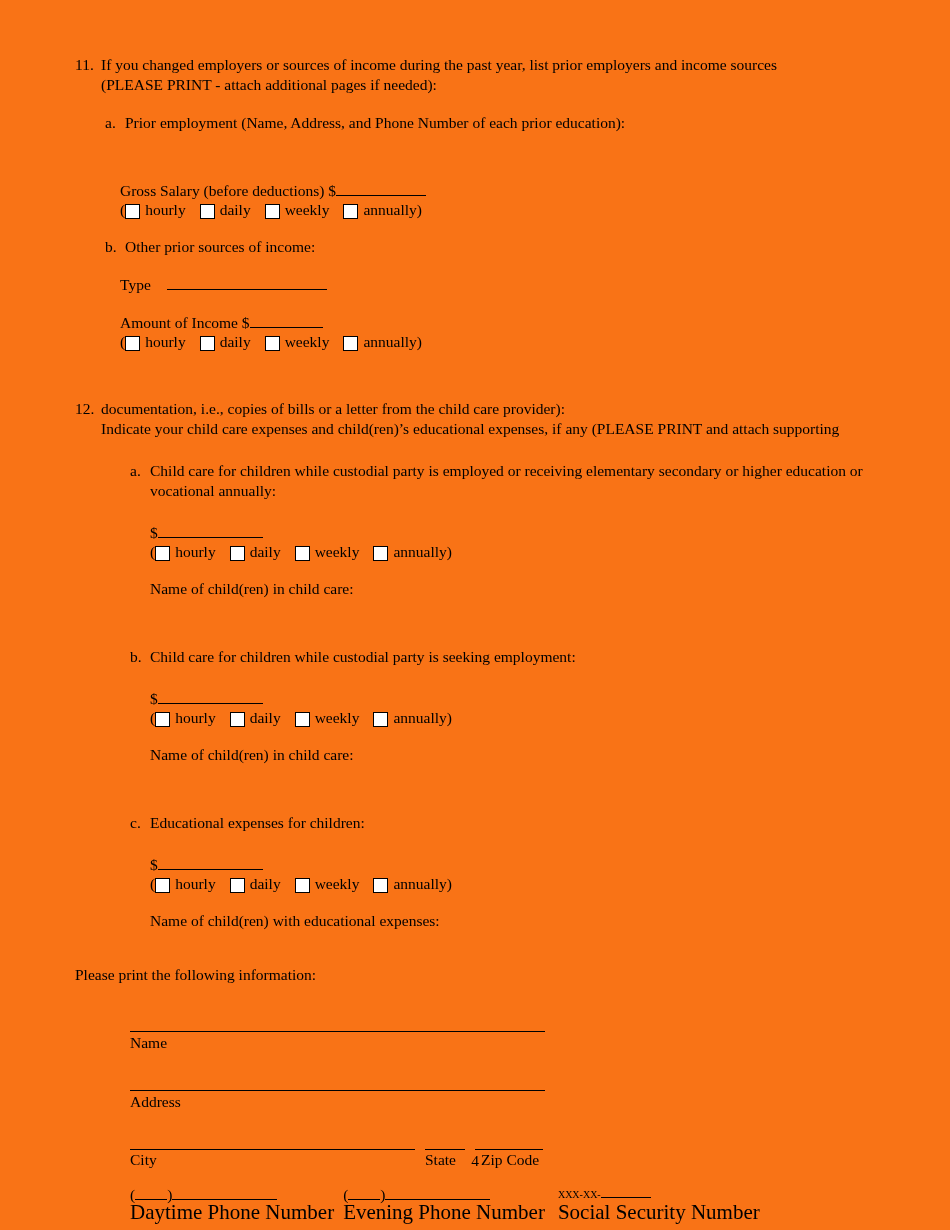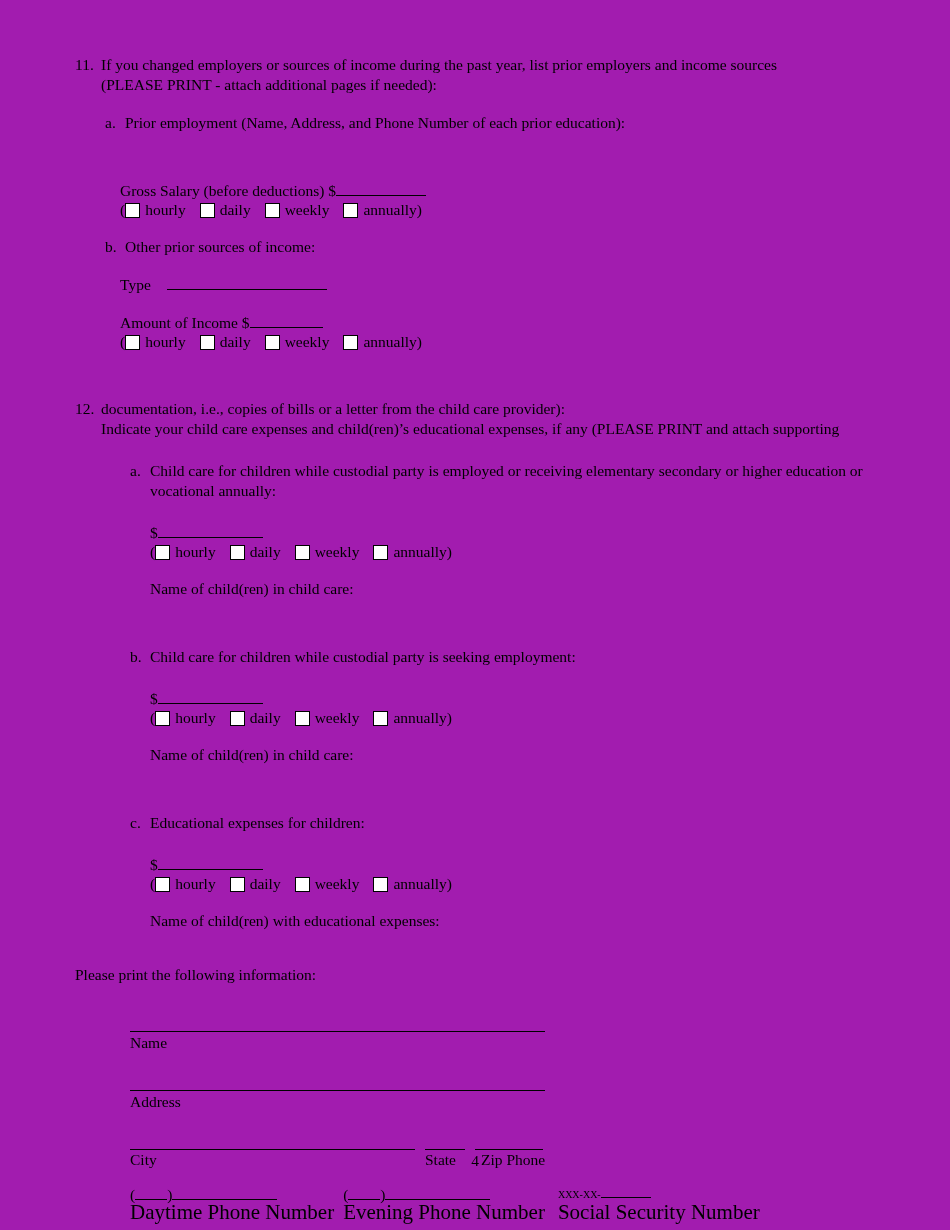--- a/index.html
+++ b/index.html
@@ -8,21 +8,21 @@
     background: #ffffff;
   }
   body {
     font-family: "Liberation Serif", "DejaVu Serif", serif;
     color: #000000;
   }
   .page {
     position: relative;
     width: 950px;
     height: 1230px;
-    background: #a21caf;
+    background: #f97316;
     overflow: hidden;
   }
   .content {
     position: absolute;
     left: 75px;
     top: 55px;
     width: 800px;
   }
   .row {
     display: flex;
@@ -79,21 +79,21 @@
     width: 13px;
     height: 13px;
     border: 1px solid #000;
     background: #fff;
     vertical-align: middle;
     margin: 0 5px 0 0;
     flex: 0 0 13px;
   }
   .freq-item {
     display: flex;
-    align-items: center;
+    align-items: flex-end;
     margin-right: 14px;
     white-space: nowrap;
   }
   .paren {
     margin-right: 0px;
   }
   .dollar-line {
     font-size: 15.5px;
     line-height: 20px;
   }
@@ -389,21 +389,21 @@
 
       <div class="field">
         <div class="citywrap">
           <div class="city-rule"></div>
           <div class="state-rule"></div>
           <div class="zip-rule"></div>
         </div>
         <div class="citylabels">
           <div style="width:285px;">City</div>
           <div style="width:50px;margin-left:10px;">State</div>
-          <div style="margin-left:6px;">Zip Phone</div>
+          <div style="margin-left:6px;">Zip Code</div>
         </div>
       </div>
 
       <div class="gap-14"></div>
 
       <div class="phones">
         <div class="phone-col">
           <div class="phone-top">
             <span>(</span><span class="uline" style="width:32px;"></span><span>)</span><span class="uline" style="width:105px;"></span>
           </div>

